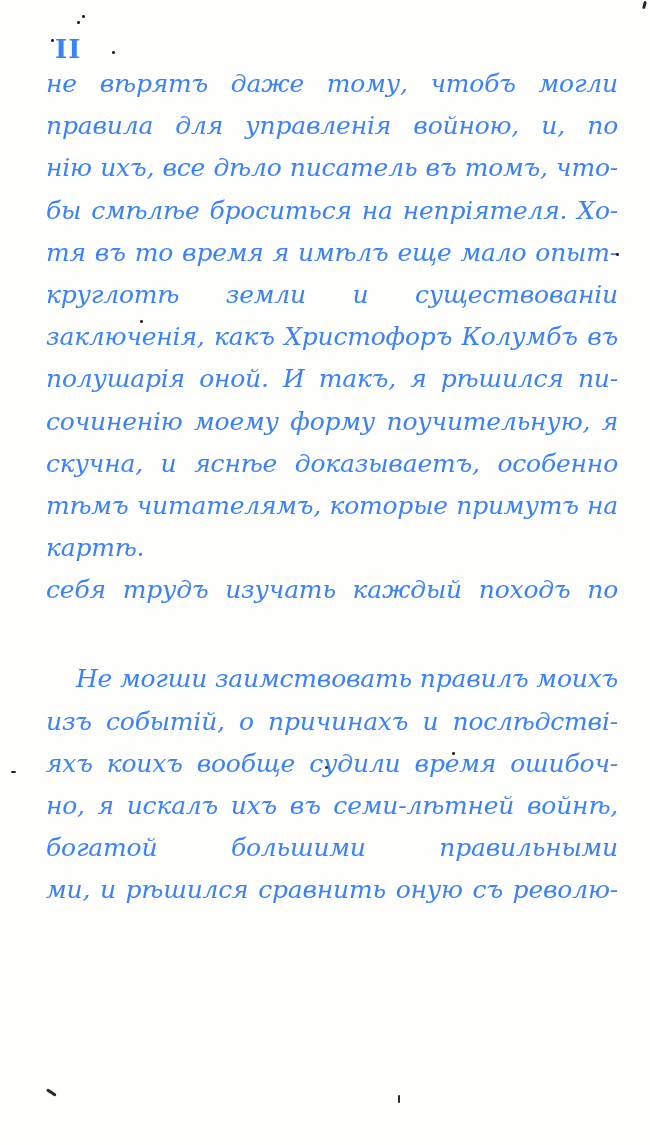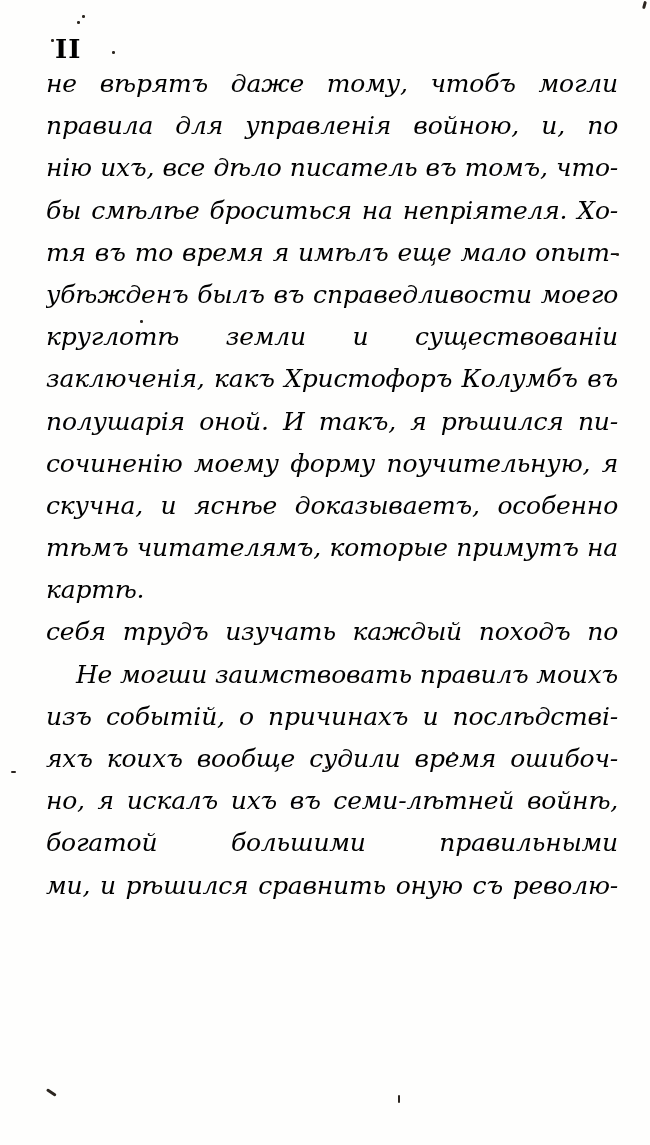--- a/index.html
+++ b/index.html
@@ -7,21 +7,21 @@
     padding: 0;
     background: #ffffff;
   }
   .page {
     position: relative;
     width: 650px;
     height: 1145px;
     background: #fefefd;
     overflow: hidden;
     font-family: "DejaVu Serif", serif;
-    color: #000000;
+    color: #3b82f6;
   }
   .page-number {
     position: absolute;
     left: 55px;
     top: 36px;
     font-size: 26px;
     font-weight: bold;
     letter-spacing: 1px;
     line-height: 1;
   }
@@ -39,20 +39,21 @@
     line-height: 42.2px;
     text-align: justify;
     text-align-last: justify;
     overflow: hidden;
   }
   .line.para-end {
     text-align-last: left;
   }
   .line.indent {
     padding-left: 30px;
+    margin-top: 47px;
   }
   
   .speck {
     position: absolute;
     background: #2c2username: 620;
     background: #2c2620;
     border-radius: 50%;
   }
   .dot2  { width: 2.5px; height: 2.5px; }
   .dot3  { width: 3px;   height: 3px; }
@@ -67,21 +68,20 @@
 <div class="page">
 
   <div class="page-number">II</div>
 
   <div class="text-block">
     <div class="line">не вѣрятъ даже тому, чтобъ могли быть</div>
     <div class="line">правила для управленія войною, и, по мнѣ-</div>
     <div class="line">нію ихъ, все дѣло писатель въ томъ, что-</div>
     <div class="line">бы смѣлѣе броситься на непріятеля. Хо-</div>
     <div class="line">тя въ то время я имѣлъ еще мало опыт-</div>
-    <div class="line">убѣжденъ былъ въ справедливости моего</div>
     <div class="line">круглотѣ земли и существованіи втораго</div>
     <div class="line">заключенія, какъ Христофоръ Колумбъ въ</div>
     <div class="line">полушарія оной. И такъ, я рѣшился пи-</div>
     <div class="line">сочиненію моему форму поучительную, я</div>
     <div class="line">скучна, и яснѣе доказываетъ, особенно</div>
     <div class="line">тѣмъ читателямъ, которые примутъ на</div>
     <div class="line para-end">картѣ.</div>
     <div class="line">себя трудъ изучать каждый походъ по</div>
     <div class="line indent">Не могши заимствовать правилъ моихъ</div>
     <div class="line">изъ событій, о причинахъ и послѣдстві-</div>

